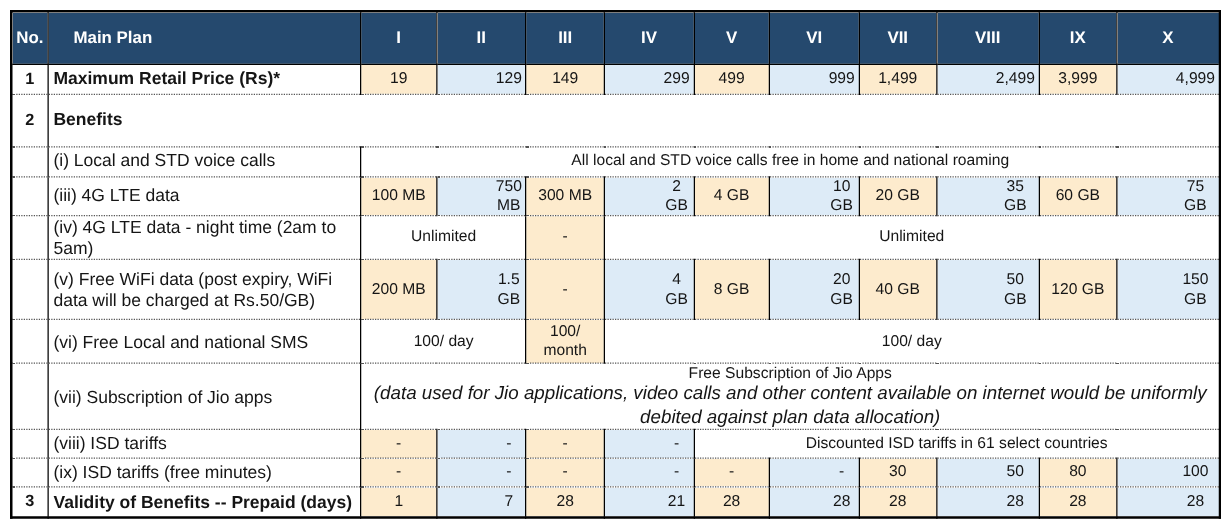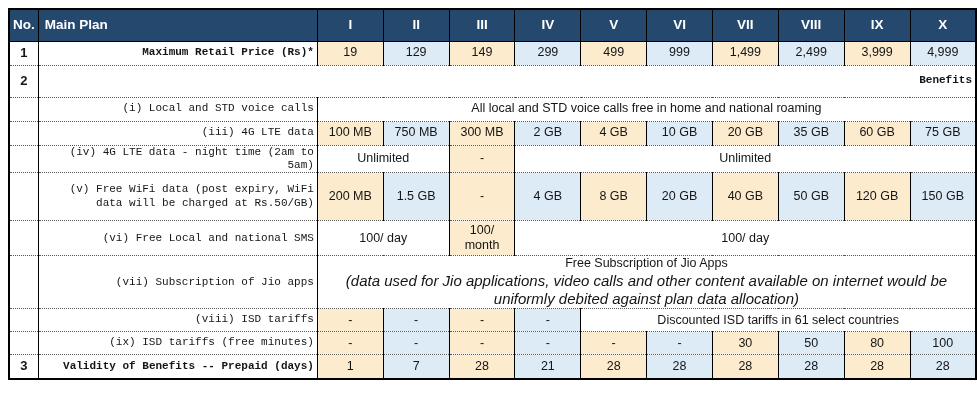--- a/index.html
+++ b/index.html
@@ -34,32 +34,31 @@
     overflow: hidden;
   }
   th.hdr {
     background: #25496E;
     color: #ffffff;
     font-weight: bold;
     font-size: 13.5px;
     border: 1px solid #000;
   }
   td.lbl {
-    text-align: right;
+    text-align: left;
     padding-left: 4px;
-    font-size: 11px;
-    font-family: Liberation Mono, monospace;
+    font-size: 14px;
   }
   td.num { font-weight: bold; font-size: 13px; }
   .bold  { font-weight: bold; }
   .c1 { background: #FDEBCD; }  
-  .c2 { background: #DDEBF7; }  
+  .c2 { background: #DDEBF7; padding-left: 47px; }  
   .note { font-style: italic; font-size: 15px; }
 
-  tr.r25 { height: 32px; }
+  tr.r25 { height: 42px; }
   tr.r24 { height: 24px; }
   tr.r48 { height: 48px; }
   tr.r35 { height: 35px; padding-left: 36px; }
   tr.r49 { height: 49px; }
   tr.r23 { height: 23px; }
   tr.r37 { height: 37px; }
 </style>
 </head>
 <body>
 
@@ -75,21 +74,21 @@
     <col class="p">
       <col class="p">
       <col class="p">
       <col class="p">
       <col class="p">
   </colgroup>
 
   <tbody>
       <tr class="r25">
     <th class="hdr">No.</th>
-    <th class="hdr" style="text-align:left;padding-left:6px;">Main Plan</th>
+    <th class="hdr" style="text-align:left;padding-left:20px;">Main Plan</th>
     <th class="hdr">I</th>
     <th class="hdr">II</th>
     <th class="hdr">III</th>
     <th class="hdr">IV</th>
     <th class="hdr">V</th>
     <th class="hdr">VI</th>
     <th class="hdr">VII</th>
     <th class="hdr">VIII</th>
     <th class="hdr">IX</th>
     <th class="hdr">X</th>

